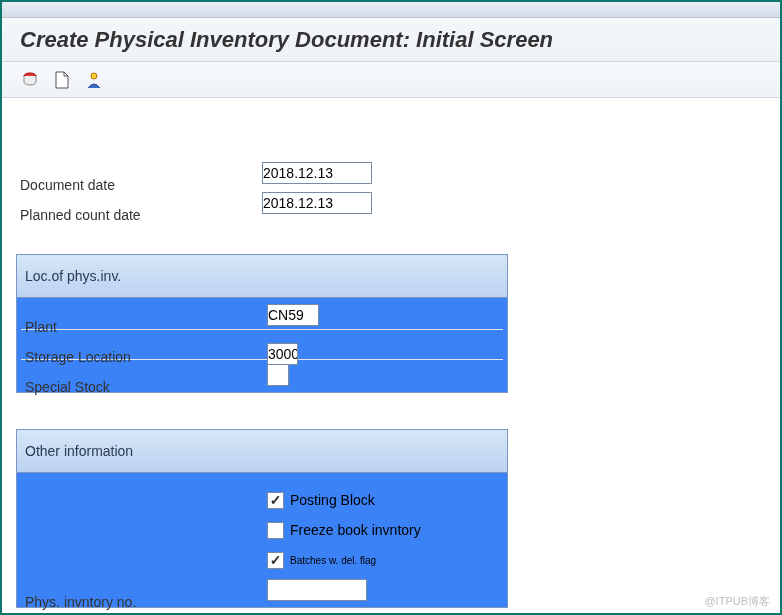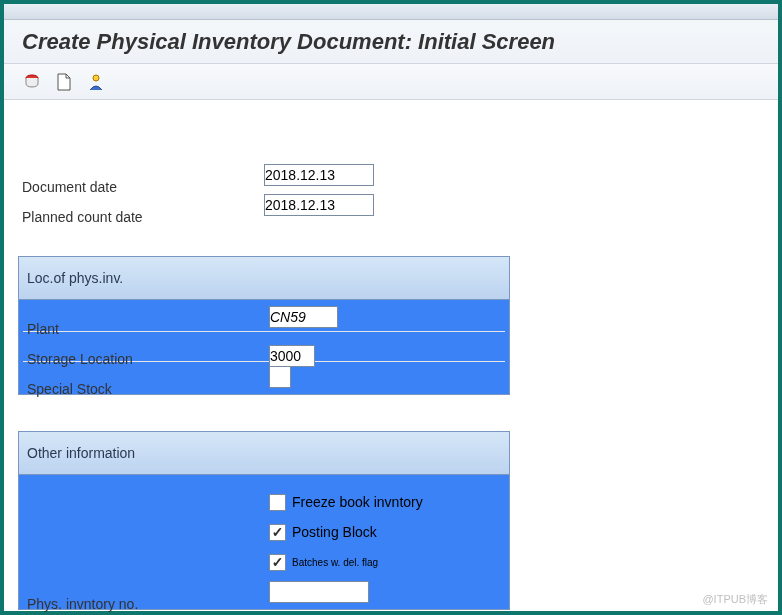--- a/index.html
+++ b/index.html
@@ -1,29 +1,29 @@
 <!DOCTYPE html>
 <html><head>
 <meta charset="utf-8">
 <style>
   * { box-sizing: border-box; }
   html, body { margin:0; padding:0; font-family: Arial, sans-serif; font-size:13px; background:#fff; }
-  .outer { width:782px; height:615px; position:relative; background:#fff; border:4px solid #0f766e; }
+  .outer { width:782px; height:615px; position:relative; background:#fff; border:2px solid #0f766e; }
   .top-thin-bar { height:16px; background:linear-gradient(#e8eef5,#d4dde8); border-bottom:1px solid #b8c2cf; }
   .title-bar { height:44px; background:linear-gradient(#f4f7fa,#eef2f7); border-bottom:1px solid #cfd6e0; display:flex; align-items:center; padding-left:18px;}
   .title-bar h1 { margin:0; font-style:italic; font-weight:bold; font-size:22px; color:#333; font-family:Arial,sans-serif;}
   .toolbar { height:36px; background:linear-gradient(#f7f9fc,#eef2f7); border-bottom:1px solid #cfd6e0; display:flex; align-items:center; padding-left:18px; gap:12px;}
   .icon-slot { width:20px; height:20px; display:inline-flex; align-items:center; justify-content:center; }
   .content { padding: 60px 14px 14px 14px; }
   .row { display:flex; align-items:center; height:30px; }
   .label { width:246px; color:#333; padding-left:4px; font-size:14px;margin-top:24px;}
   .text-input { border:1px solid #7a8aa0; background:#fff; height:22px; font-family:Arial; font-size:14px; padding:0 0; }
   .w-date { width:110px; }
-  .w-plant { width:69px;font-style:italic; }
-  .w-sloc { width:46px;margin-top:19px; }
+  .w-plant { width:52px; }
+  .w-sloc { width:31px;margin-top:19px; }
   .w-sstock { width:22px; }
   .panel { border:1px solid #7a97c4; }
   .panel-header { background:linear-gradient(#d5e6f7,#bcd3f0); color:#2a3a55; font-size:14px; padding:13px 8px; border-bottom:1px solid #7a97c4;}
   .panel-body { background:#3b82f6; padding:2px 4px 2px 4px; }
   .panel-body .row { border-bottom:1px solid #e6e6e6; }
   .panel-body .row:last-child { border-bottom:none; }
   .gap { height:36px; }
   .gap-sm { height:10px; }
   .checkbox-col { width:246px; }
   .checkbox-row { display:flex; align-items:center; height:30px; }
@@ -95,27 +95,27 @@
     </div>
 
     <div class="gap"></div>
 
     <div class="panel" style="width:492px;">
       <div class="panel-header">Other information</div>
       <div class="panel-body">
         <div class="gap-sm"></div>
         <div class="checkbox-row">
           <div class="checkbox-col"></div>
-          <span class="cb"></span>
-          <span style="font-size:14px;">Freeze book invntory</span>
+          <span class="cb checked"></span>
+          <span style="font-size:14px;">Posting Block</span>
         </div>
         <div class="checkbox-row">
           <div class="checkbox-col"></div>
-          <span class="cb checked"></span>
-          <span style="font-size:14px;">Posting Block</span>
+          <span class="cb"></span>
+          <span style="font-size:14px;">Freeze book invntory</span>
         </div>
         <div class="checkbox-row">
           <div class="checkbox-col"></div>
           <span class="cb checked"></span>
           <span style="font-size:10px;">Batches w. del. flag</span>
         </div>
         <div class="row">
           <div class="label">Phys. invntory no.</div>
           <input class="text-input" style="width: 100px;" value="">
         </div>

